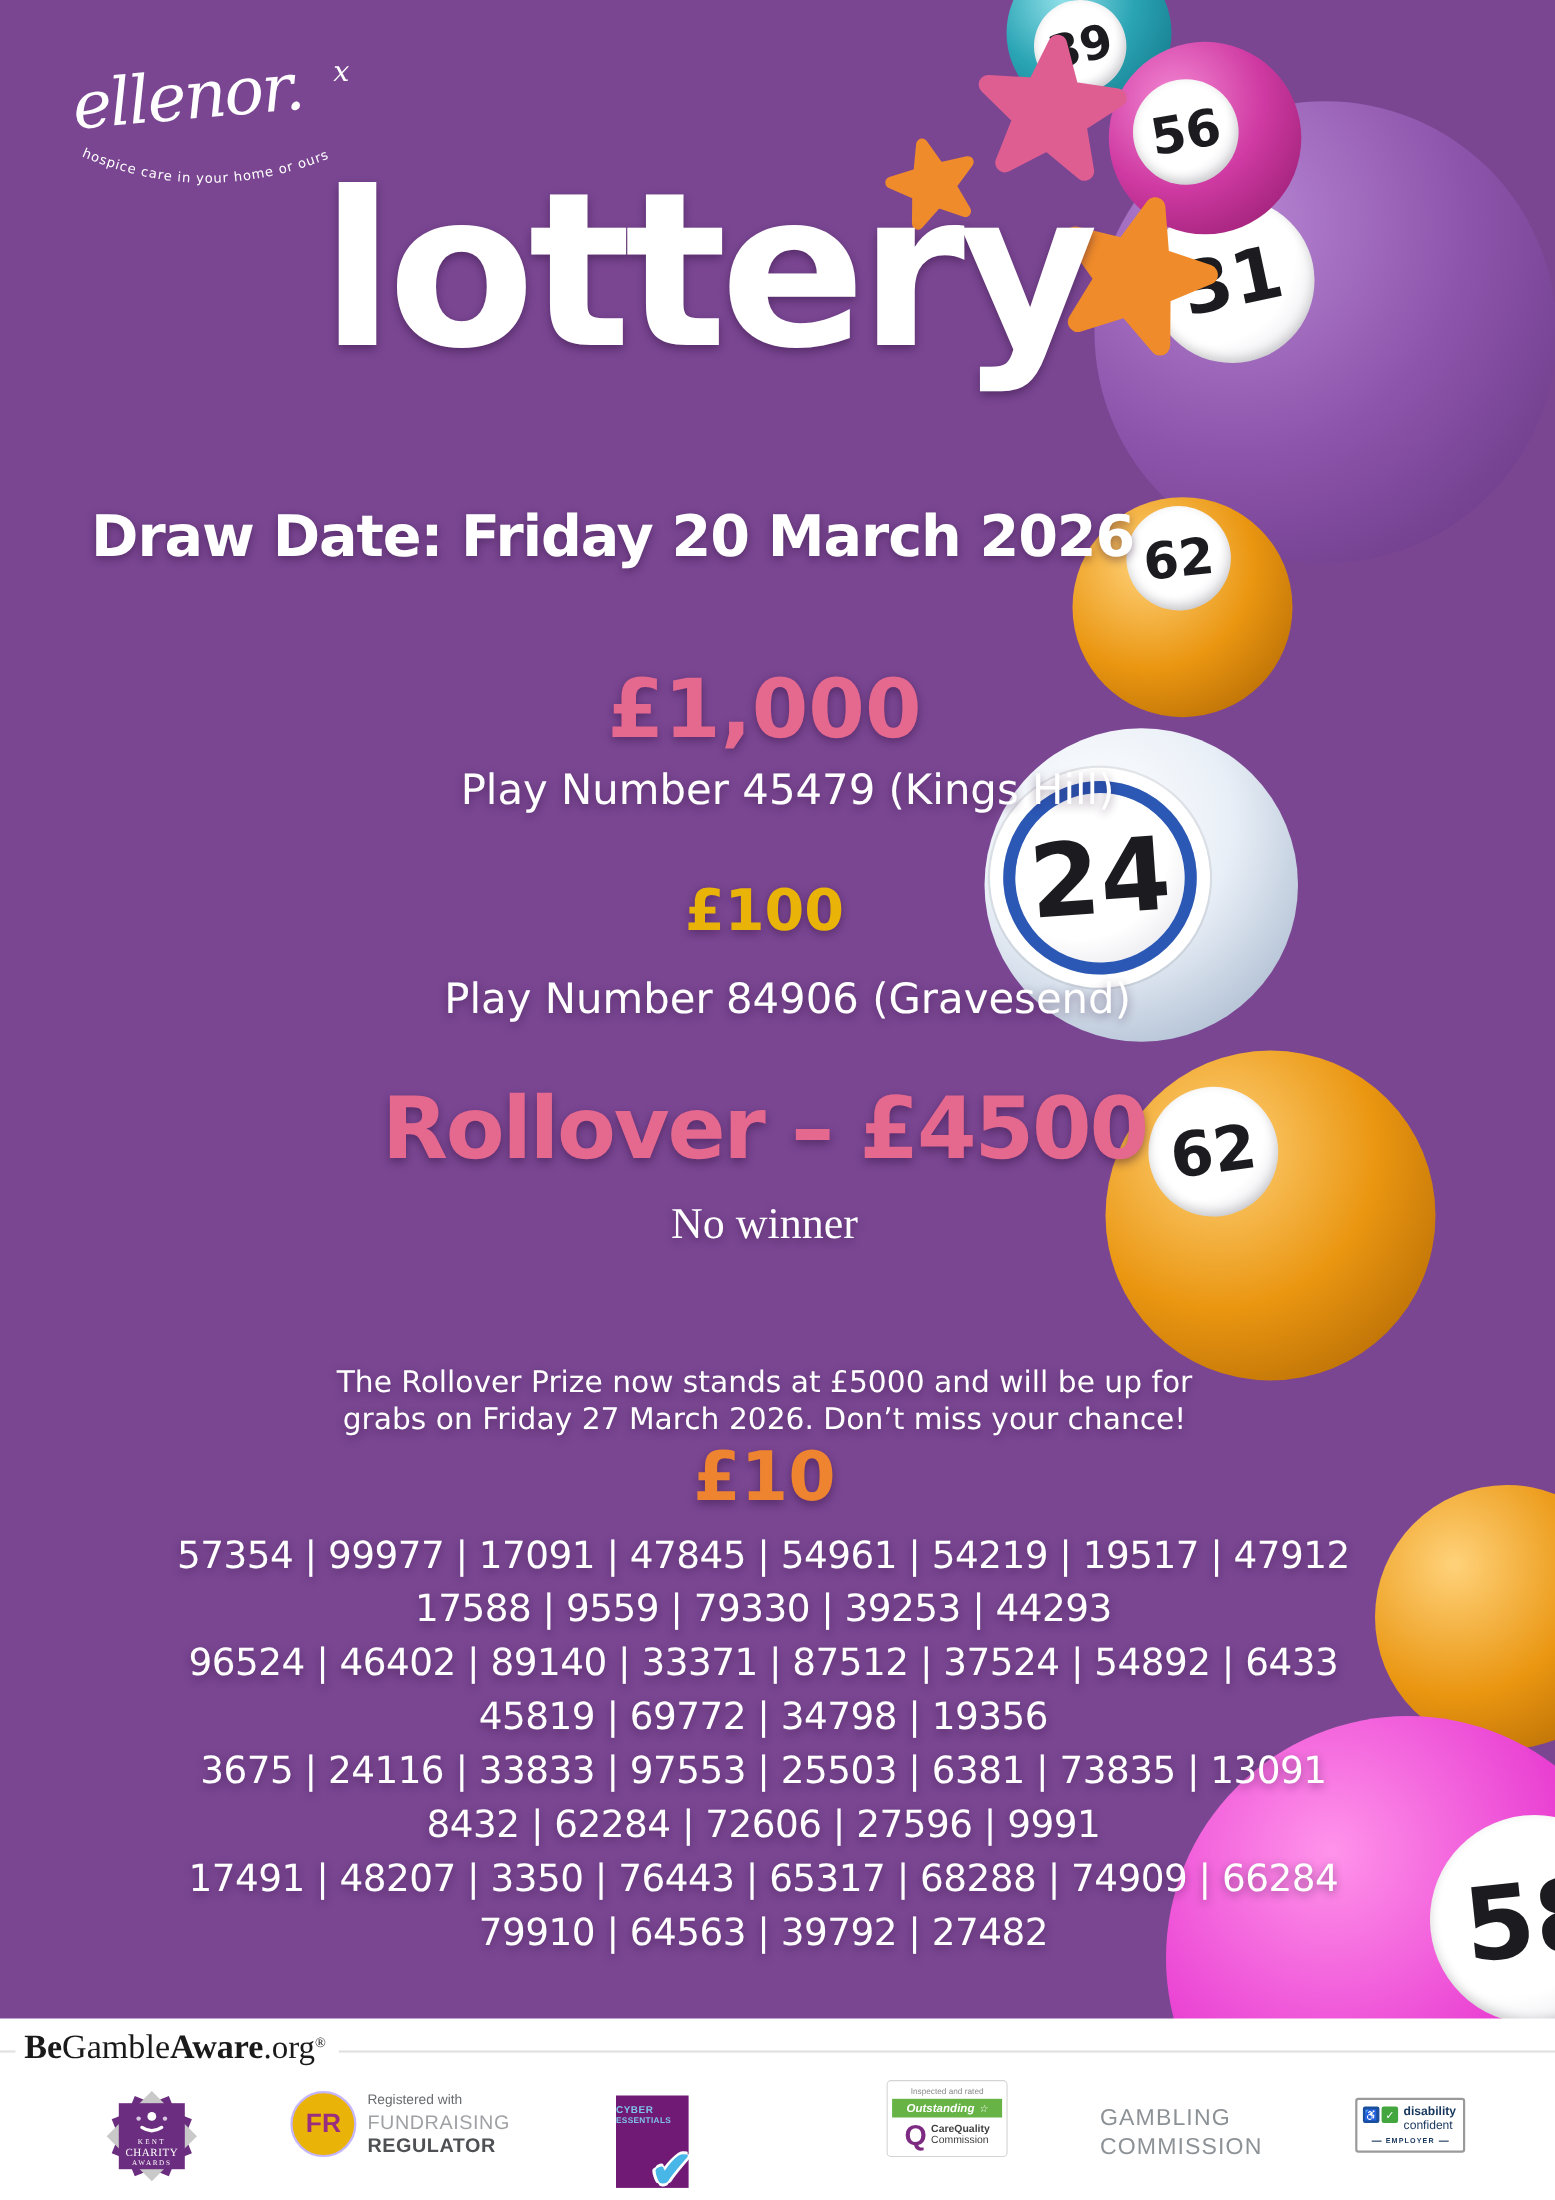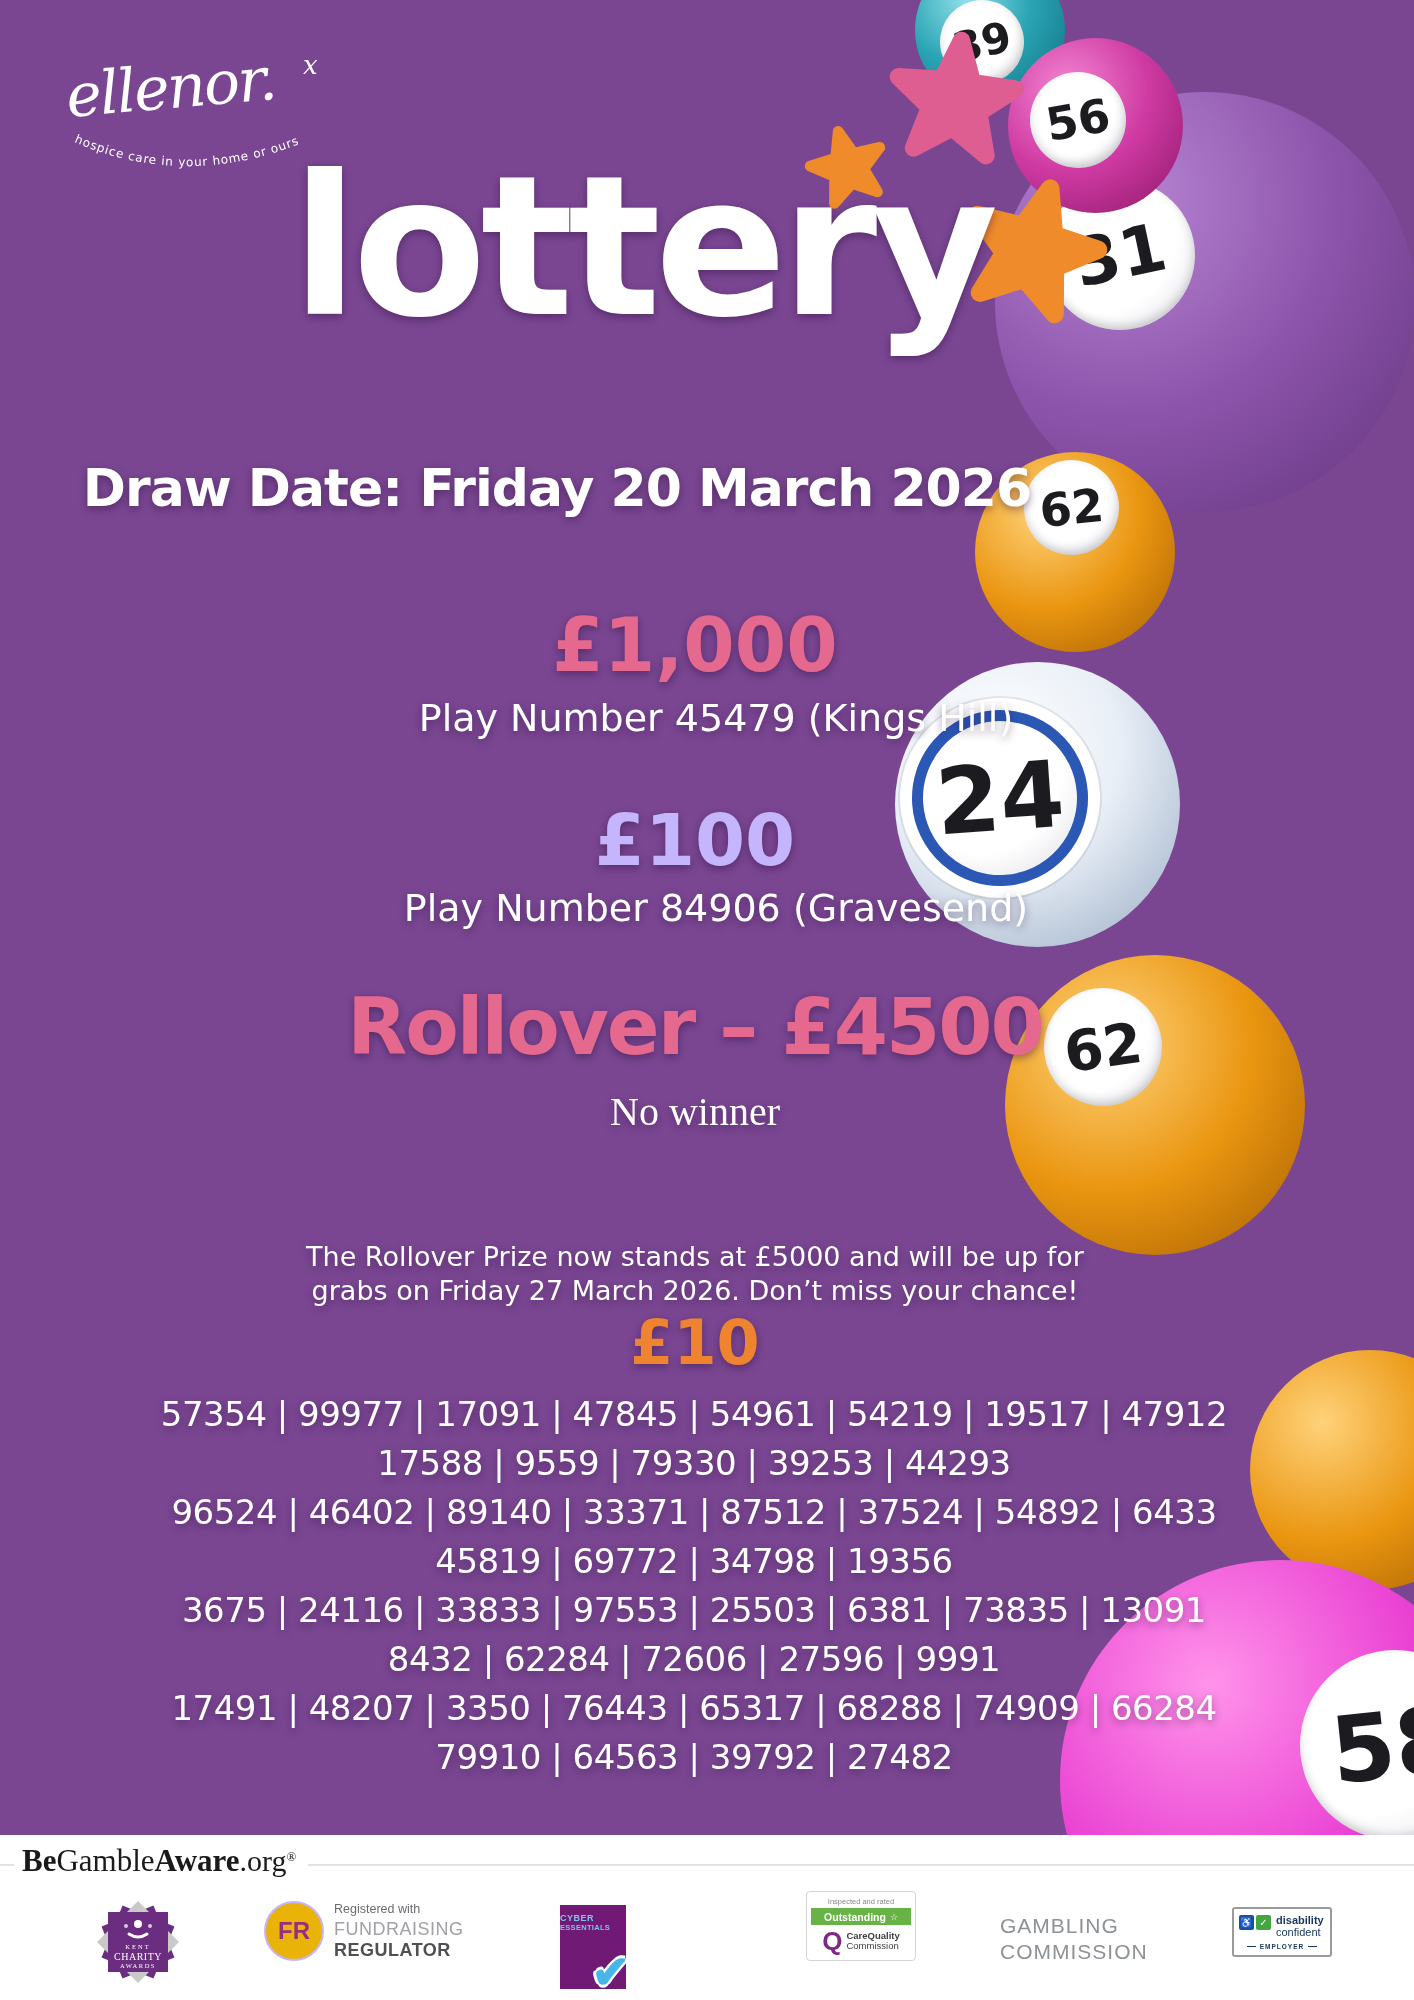--- a/index.html
+++ b/index.html
@@ -43,21 +43,21 @@
   .f8{left:240px; top:90px; width:190px; height:190px; font-size:92px; transform:rotate(-6deg);}
   
   .txt{position:absolute; z-index:5; text-align:center; color:#ffffff;}
   .shadowed{text-shadow:0 3px 9px rgba(42,14,56,.45);}
   .logo-svg{position:absolute; left:60px; top:42px; z-index:5;}
   .stars-svg{position:absolute; left:760px; top:20px; width:360px; height:320px; z-index:4;}
   .title{left:0; top:138px; width:1284px; font-size:195px; font-weight:bold; letter-spacing:-6px; line-height:1.12;}
   .draw-date{left:0; top:458px; width:1114px; font-size:52px; font-weight:600; letter-spacing:-1px;}
   .amount{left:0; width:1390px; font-weight:bold;}
   .amount-1{top:602px; font-size:74px; color:#e5688f;}
-  .amount-2{top:798px; font-size:72px; color:#c4b5fd;}
+  .amount-2{top:798px; font-size:52px; color:#eab308;}
   .amount-10{top:1306px; font-size:62px; color:#ee8330;}
   .detail{left:0; width:1390px; font-size:38px; font-weight:400;padding-left:21px;}
   .detail-1{top:696px;}
   .detail-2{top:886px;}
   .rollover-h{left:0; top:982px; width:1390px; font-size:78px; font-weight:bold; color:#e5688f; letter-spacing:-2px;}
   .no-winner{left:0; top:1088px; width:1390px; font-size:40px; font-weight:500;font-family:Liberation Serif, serif;}
   .note{left:0; top:1240px; width:1390px; font-size:27px; line-height:34px; font-weight:400;}
   .rows{left:0; top:1390px; width:1388px; font-size:34px; letter-spacing:-0.5px; font-weight:500;}
   .rows .row{line-height:49px;}
   
@@ -82,21 +82,21 @@
   .cyber{position:absolute; left:560px; top:70px; width:66px; height:84px; background:#701a75;
          border-radius:0; text-align:left; padding-top:8px; box-sizing:border-box;}
   .cyber .c1{font-size:9px; font-weight:bold; color:#7fc3e8; letter-spacing:.5px;}
   .cyber .c2{font-size:7.5px; font-weight:bold; color:#7fc3e8; letter-spacing:.3px;}
   .cyber .check{position:absolute; right:-4px; bottom:-10px; font-size:46px; color:#49b6e8; font-weight:bold;
         text-shadow:-3px 0 0 #fff, 3px 0 0 #fff, 0 -3px 0 #fff, 0 3px 0 #fff;}
   .cqc{position:absolute; left:806px; top:56px; width:110px; background:#fff; border:1px solid #d4d4d4;
        border-radius:4px; padding:5px 4px 7px; text-align:center; box-sizing:border-box;}
   .cqc-insp{font-size:7.5px; color:#8a8a8a;}
   .cqc-bar{margin-top:2px; background:#67b346; color:#fff; font-size:10.5px; font-weight:bold; height:17px;
-           display:flex; align-items:center; justify-content:center; gap:4px;}
+           display:flex; align-items:center; justify-content:center; gap:4px;font-style:italic;}
   .cqc-bar .star{font-size:9px; font-weight:normal;}
   .cqc-body{margin-top:4px; display:flex; align-items:center; justify-content:center; gap:4px;}
   .cqc-q{font-size:26px; font-weight:bold; color:#7d2b82; line-height:24px;}
   .cqc-words{text-align:left;}
   .cqc-w1{font-size:9.5px; font-weight:bold; color:#404042; line-height:10px;}
   .cqc-w2{font-size:9.5px; color:#404042; line-height:10px;}
   .gambling{position:absolute; left:1000px; top:78px; font-size:21px; color:#8d9297; letter-spacing:1px;
             line-height:26px; text-align:left;}
   .dc{position:absolute; left:1232px; top:72px; width:100px; border:2px solid #9a9a9a; border-radius:3px;
       background:#fff; padding:6px 5px 5px; box-sizing:border-box;}

